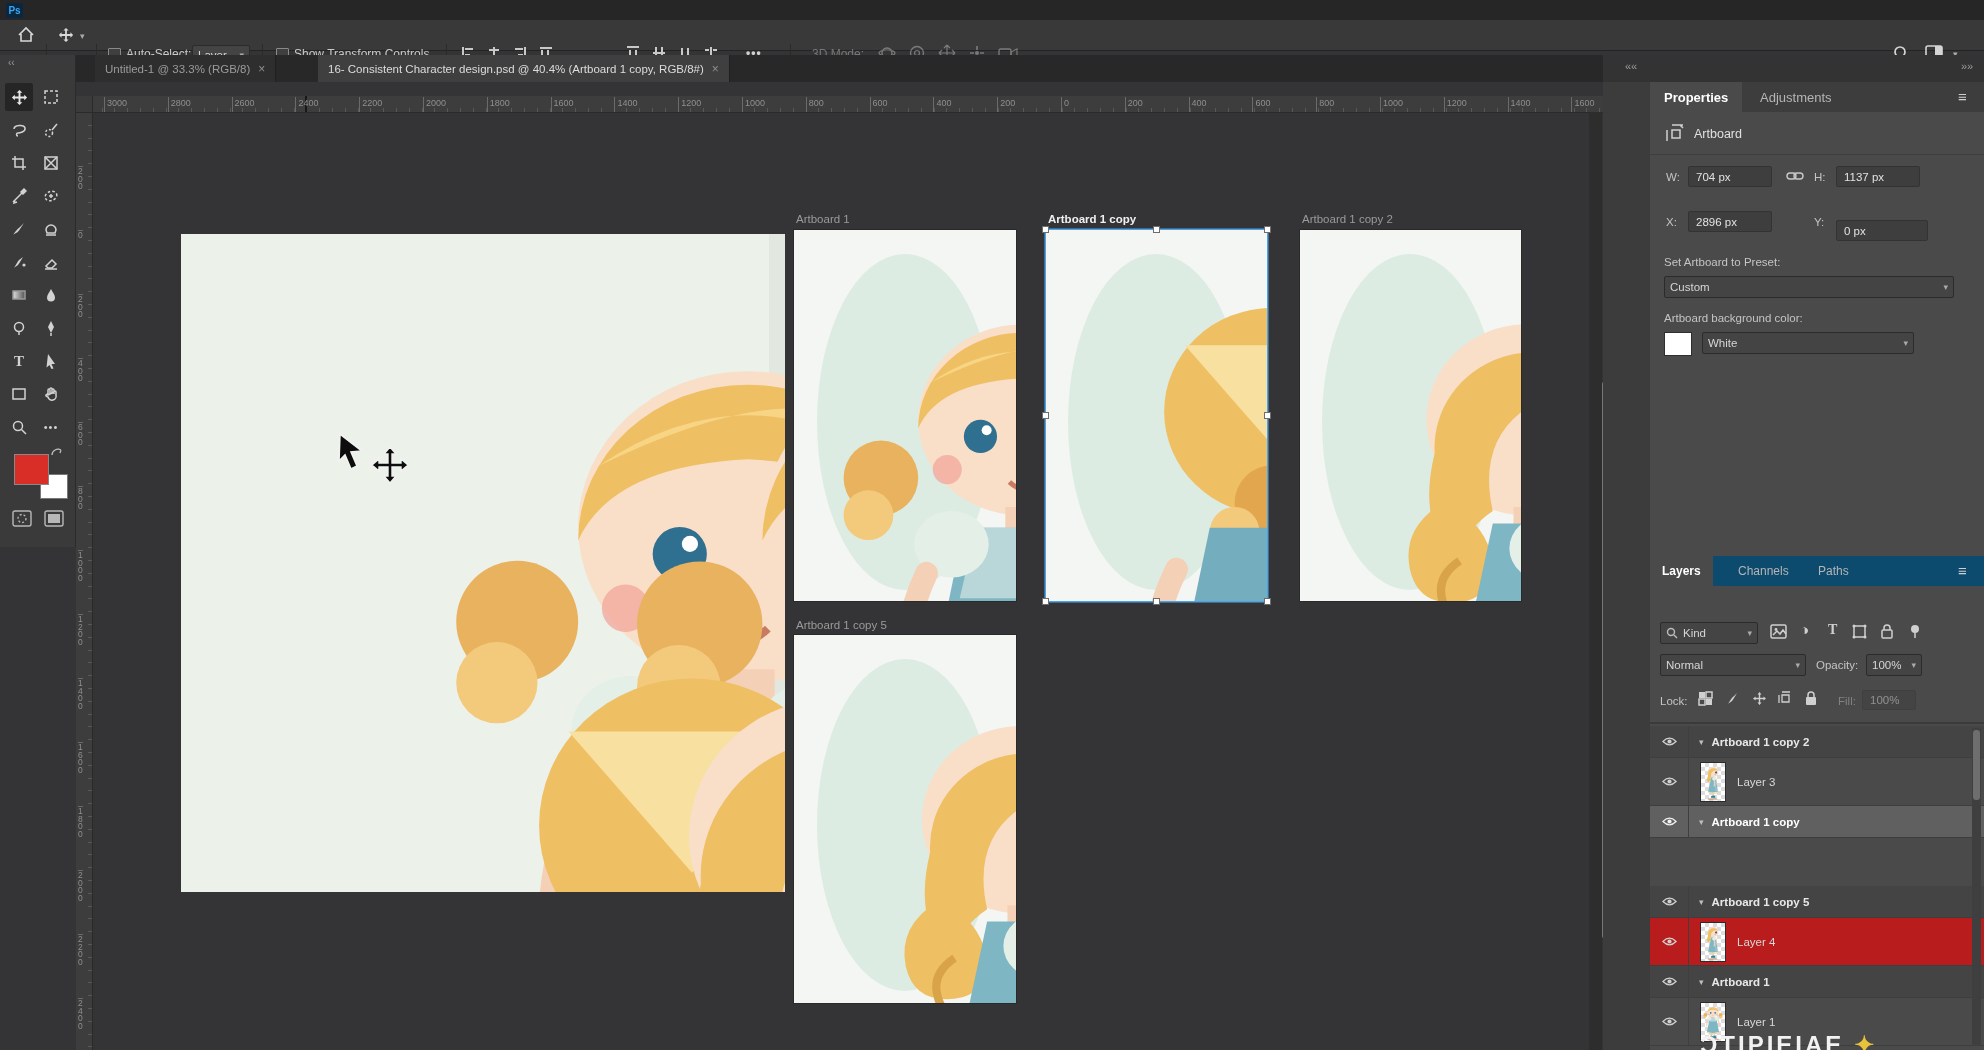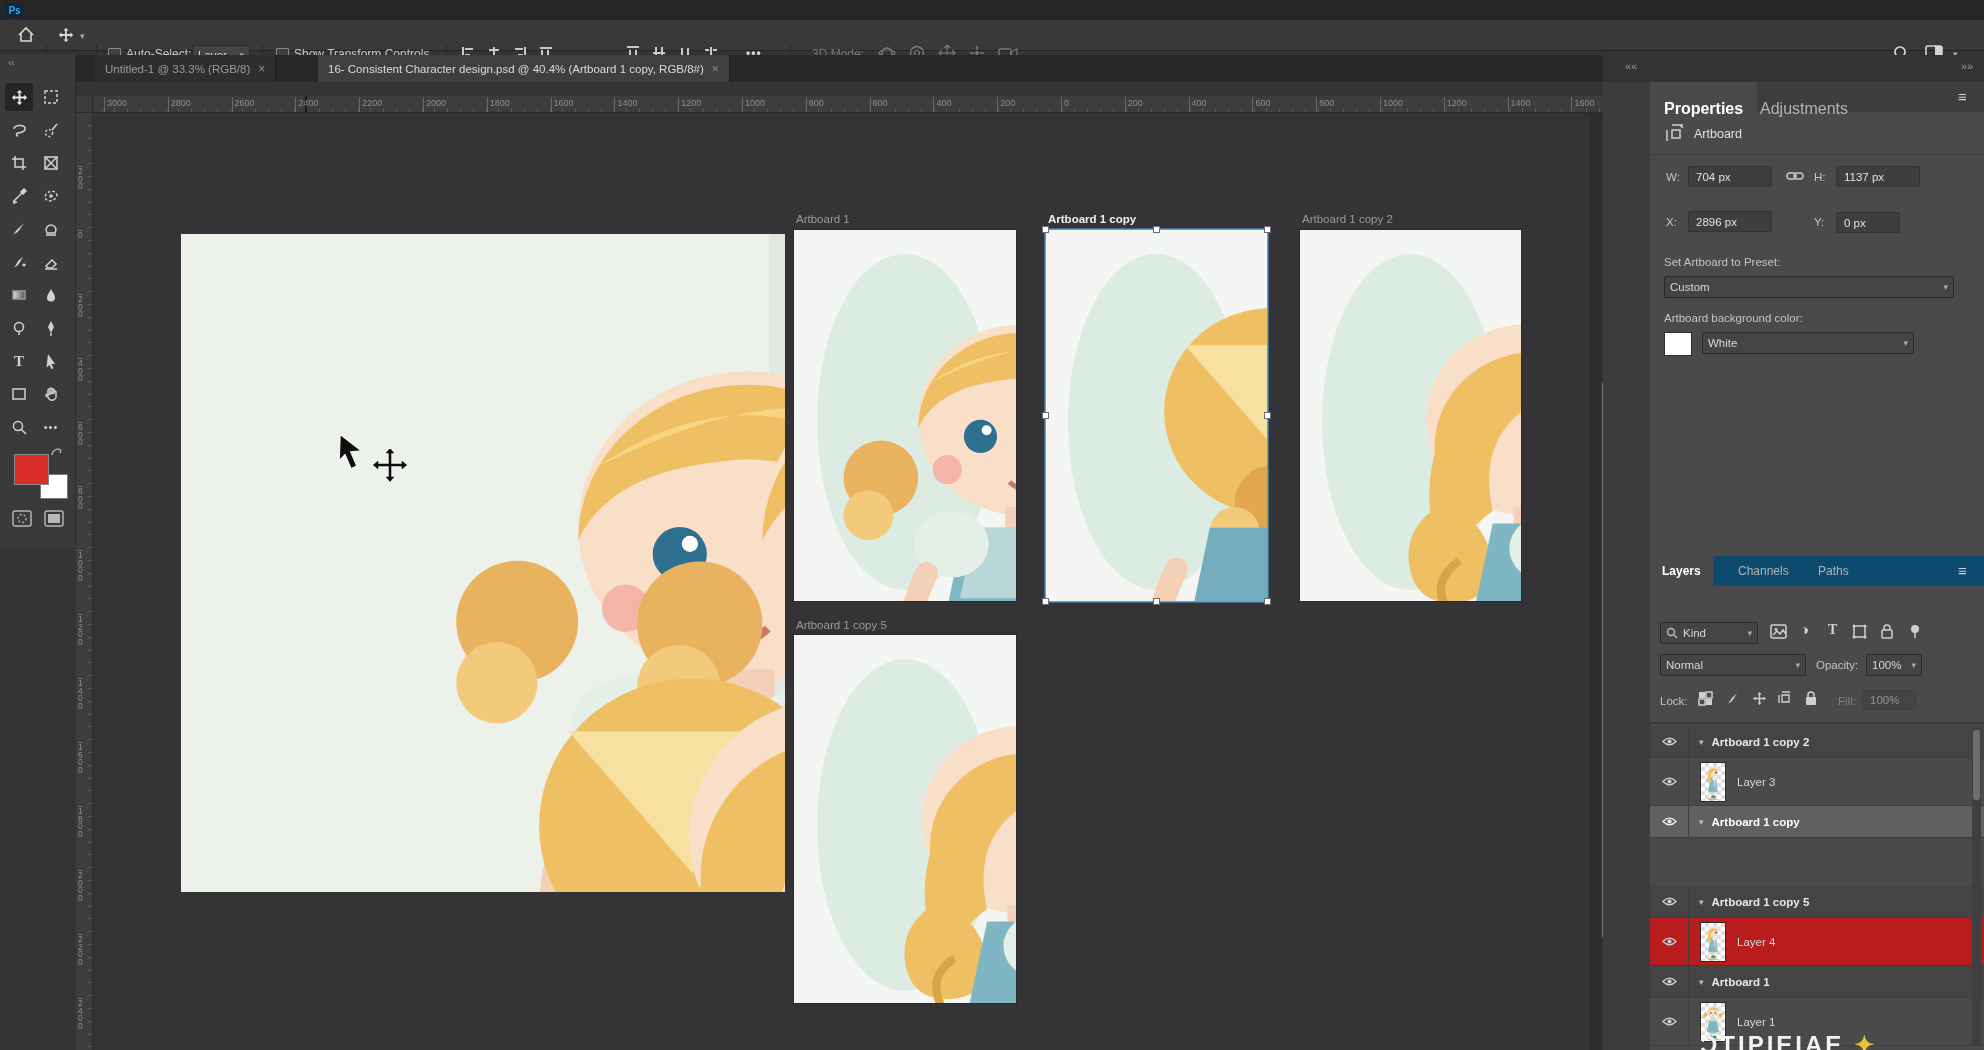--- a/index.html
+++ b/index.html
@@ -45,21 +45,21 @@
   .ab-label{font-size:11.5px;color:#9a9a9a;height:14px;line-height:14px}
   .ab-label.sel{color:#f0f0f0;font-weight:bold}
   .handle{position:absolute;width:7px;height:7px;background:#fff;border:1px solid #6d6d6d;box-sizing:border-box}
   .cscroll{background:#2d2d2d}
   .cscroll .thumb{position:absolute;left:1px;width:10px;background:#787878;border-radius:4px}
   
   .dockband{left:1603px;top:55px;width:381px;height:27px;background:#333}
   .strip{left:1603px;top:82px;width:47px;height:968px;background:#3c3c3c;border-right:1px solid #2e2e2e}
   .dock{left:1650px;top:82px;width:334px;height:968px;background:#4a4a4a}
   .ptabs{left:1650px;top:82px;width:334px;height:30px;background:#3d3d3d}
-  .ptab{position:absolute;top:0;height:30px;display:flex;align-items:center;padding:12px 14px;font-size:16px}
+  .ptab{position:absolute;top:0;height:30px;display:flex;align-items:center;padding:0 14px;font-size:13px}
   .ptab.on{background:#4a4a4a;color:#fff;font-weight:bold}
   .ptab.off{color:#b5b5b5}
   .field{background:#3e3e3e;border:1px solid #333;border-radius:2px;color:#e2e2e2;font-size:11.5px;
          display:flex;align-items:center;padding:0 7px;box-sizing:border-box}
   .plabel{font-size:11.5px;color:#c4c4c4}
   .hamb{color:#cfcfcf;font-size:15px;line-height:14px}
   
   .ltab{position:absolute;top:0;height:30px;display:flex;align-items:center;padding:0 12px;font-size:12px}
   .icnbtn svg{stroke:#d0d0d0;fill:none;stroke-width:1.5}
   .lrow{left:1650px;width:334px;box-sizing:border-box;border-bottom:1px solid #3e3e3e;display:flex;align-items:center}
@@ -577,21 +577,21 @@
   <svg class="abs" style="left:1786px;top:170px" width="18" height="12" viewBox="0 0 18 12">
       <rect x="1" y="3" width="9" height="6" rx="3" stroke="#c9c9c9" fill="none" stroke-width="1.4"></rect>
       <rect x="8" y="3" width="9" height="6" rx="3" stroke="#c9c9c9" fill="none" stroke-width="1.4"></rect>
     </svg>
   <span class="abs plabel" style="left:1814px;top:171px">H:</span>
   <div class="field abs" style="left:1836px;top:166px;width:84px;height:21px">1137 px</div>
 
   <span class="abs plabel" style="left:1666px;top:216px">X:</span>
   <div class="field abs" style="left:1688px;top:211px;width:84px;height:21px">2896 px</div>
   <span class="abs plabel" style="left:1814px;top:216px">Y:</span>
-  <div class="field abs" style="left:1836px;top:212px;width:64px;height:21px">0 px</div>
+  <div class="field abs" style="left:1836px;top:220px;width:92px;height:21px">0 px</div>
 
   <span class="abs plabel" style="left:1664px;top:256px">Set Artboard to Preset:</span>
   <div class="dd abs" style="left:1664px;top:276px;width:290px;height:22px">
     <span>Custom</span>
       <span class="caret">▾</span>
   </div>
 
   <span class="abs plabel" style="left:1664px;top:312px">Artboard background color:</span>
   <div class="abs" style="left:1664px;top:332px;width:26px;height:22px;background:#fff;border:1px solid #2e2e2e"></div>
   <div class="dd abs" style="left:1702px;top:332px;width:212px;height:22px">

